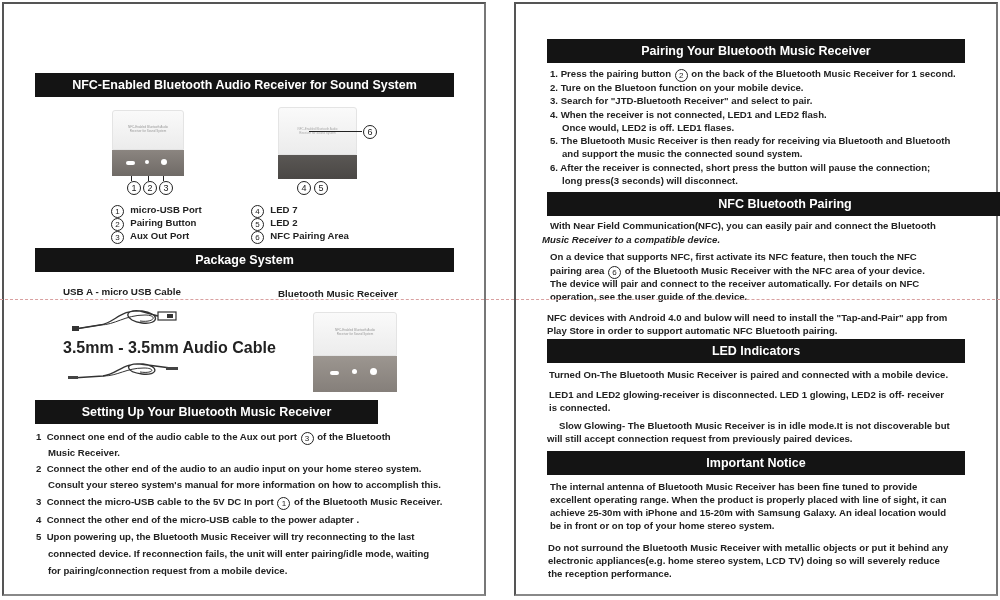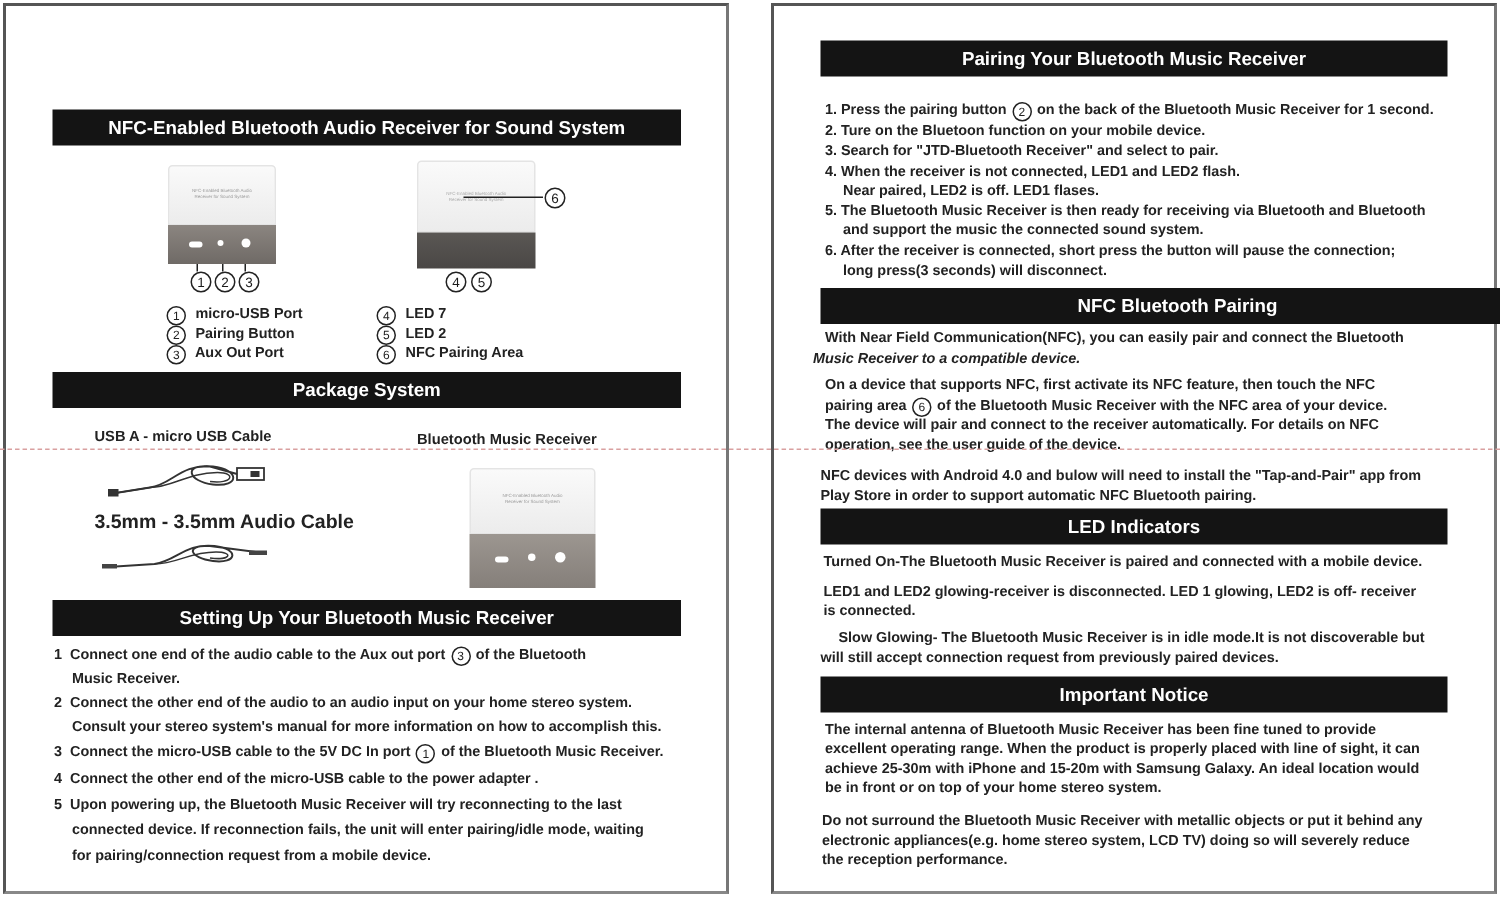--- a/index.html
+++ b/index.html
@@ -69,63 +69,63 @@
 <div class="t" style="left:63px; top:285px; font-size:9.8px;">USB A - micro USB Cable</div>
 <div class="t" style="left:278px; top:287px; font-size:9.8px;">Bluetooth Music Receiver</div>
 
 <svg style="position:absolute; left:70px; top:305px;" width="115" height="30">
   <path d="M5,24 L30,20 C45,18 50,4 72,6 C90,8 90,20 72,18 C55,16 52,4 70,6 L88,11" fill="none" stroke="#333" stroke-width="1.3"></path>
   <path d="M5,24 L30,20 C45,20 55,10 75,10 C88,10 85,18 70,16" fill="none" stroke="#333" stroke-width="1"></path>
   <rect x="2" y="21" width="7" height="5" fill="#333"></rect>
   <rect x="88" y="7" width="18" height="8" fill="none" stroke="#333" stroke-width="1.2"></rect>
   <rect x="97" y="9" width="6" height="4" fill="#333"></rect>
 </svg>
-<div class="t" style="left:63px; top:341px; font-size:13px;">3.5mm - 3.5mm Audio Cable</div>
+<div class="t" style="left:63px; top:341px; font-size:16px;">3.5mm - 3.5mm Audio Cable</div>
 <svg style="position:absolute; left:68px; top:360px;" width="115" height="24">
   <path d="M4,18 L35,16 C50,14 55,2 75,4 C92,6 90,16 74,14 C58,12 55,3 72,4 L110,9" fill="none" stroke="#333" stroke-width="1.3"></path>
   <path d="M35,16 C50,16 58,8 76,8 C88,8 86,14 72,12" fill="none" stroke="#333" stroke-width="1"></path>
   <rect x="0" y="16" width="10" height="3" fill="#444"></rect>
   <rect x="98" y="7" width="12" height="3" fill="#444"></rect>
 </svg>
 
 <div class="dev" style="left:313px; top:312px; width:84px; height:80px;">
   <div class="top" style="height:44px;">
       <div class="print" style="top:15px;">NFC-Enabled Bluetooth Audio<br>Receiver for Sound System</div>
     </div>
   <div class="front" style="top:44px; height:36px; background:linear-gradient(#9c9690,#857f7a);">
     <div class="usb" style="left:17px; top:15px; width:9px; height:4px;"></div>
     <div class="hole" style="left:39px; top:13px; width:5px; height:5px;"></div>
     <div class="hole" style="left:57px; top:12px; width:7px; height:7px;"></div>
   </div>
 </div>
 
-<div class="bar" style="left:35px; top:400px; width:419px;">Setting Up Your Bluetooth Music Receiver</div>
+<div class="bar" style="left:35px; top:400px; width:343px;">Setting Up Your Bluetooth Music Receiver</div>
 
 <div class="t" style="left:36px; top:430px;">
   <span>1</span>&nbsp; <span>Connect one end of the audio cable to the Aux out port</span> <span class="circ">3</span> <span>of the Bluetooth</span>
 </div>
 <div class="t" style="left:48px; top:446px;">Music Receiver.</div>
 <div class="t" style="left:36px; top:462px;"><span>2</span>&nbsp; <span>Connect the other end of the audio to an audio input on your home stereo system.</span></div>
 <div class="t" style="left:48px; top:478px;">Consult your stereo system's manual for more information on how to accomplish this.</div>
 <div class="t" style="left:36px; top:495px;">
   <span>3</span>&nbsp; <span>Connect the micro-USB cable to the 5V DC In port</span> <span class="circ">1</span> <span>of the Bluetooth Music Receiver.</span>
 </div>
 <div class="t" style="left:36px; top:513px;"><span>4</span>&nbsp; <span>Connect the other end of the micro-USB cable to the power adapter .</span></div>
 <div class="t" style="left:36px; top:530px;"><span>5</span>&nbsp; <span>Upon powering up, the Bluetooth Music Receiver will try reconnecting to the last</span></div>
 <div class="t" style="left:48px; top:547px;">connected device.  If reconnection fails, the unit will enter pairing/idle mode, waiting</div>
 <div class="t" style="left:48px; top:564px;text-align:center;">for pairing/connection request from a mobile device.</div>
 
 <div class="page" id="page-right"></div>
 
-<div class="bar" style="left:547px; top:27px; width:418px;">Pairing Your Bluetooth Music Receiver</div>
+<div class="bar" style="left:547px; top:39px; width:418px;">Pairing Your Bluetooth Music Receiver</div>
 <div class="t" style="left:550px; top:67px;"><span>1. Press the pairing button</span> <span class="circ">2</span> <span>on the back of the Bluetooth Music Receiver for 1 second.</span></div>
 <div class="t" style="left:550px; top:81px;">2. Ture on the Bluetoon function on your mobile device.</div>
 <div class="t" style="left:550px; top:94px;">3. Search for "JTD-Bluetooth Receiver" and select to pair.</div>
 <div class="t" style="left:550px; top:108px;">4. When   the receiver is not connected, LED1 and LED2 flash.</div>
-<div class="t" style="left:562px; top:121px;">Near paired, LED2 is off. LED1 flases.</div>
+<div class="t" style="left:562px; top:121px;">Once would, LED2 is off. LED1 flases.</div>
 <div class="t" style="left:550px; top:134px;">5. The Bluetooth Music Receiver is then ready for receiving via Bluetooth and Bluetooth</div>
 <div class="t" style="left:562px; top:147px;">and support the music the connected sound system.</div>
 <div class="t" style="left:550px; top:161px;">6. After the receiver is connected, short press the button will pause the connection;</div>
 <div class="t" style="left:562px; top:174px;">long press(3 seconds) will disconnect.</div>
 
 <div class="bar" style="left:547px; top:192px; width:476px;">NFC Bluetooth Pairing</div>
 <div class="t" style="left:550px; top:219px;">With Near Field Communication(NFC), you can easily pair and connect the Bluetooth</div>
 <div class="t" style="left:542px; top:233px;font-style:italic;">Music  Receiver to a compatible device.</div>
 <div class="t" style="left:550px; top:250px;">On a device that supports NFC, first activate its NFC feature, then touch the NFC</div>
 <div class="t" style="left:550px; top:264px;"><span>pairing area</span> <span class="circ">6</span> <span>of the Bluetooth Music Receiver with the NFC area of your device.</span></div>

